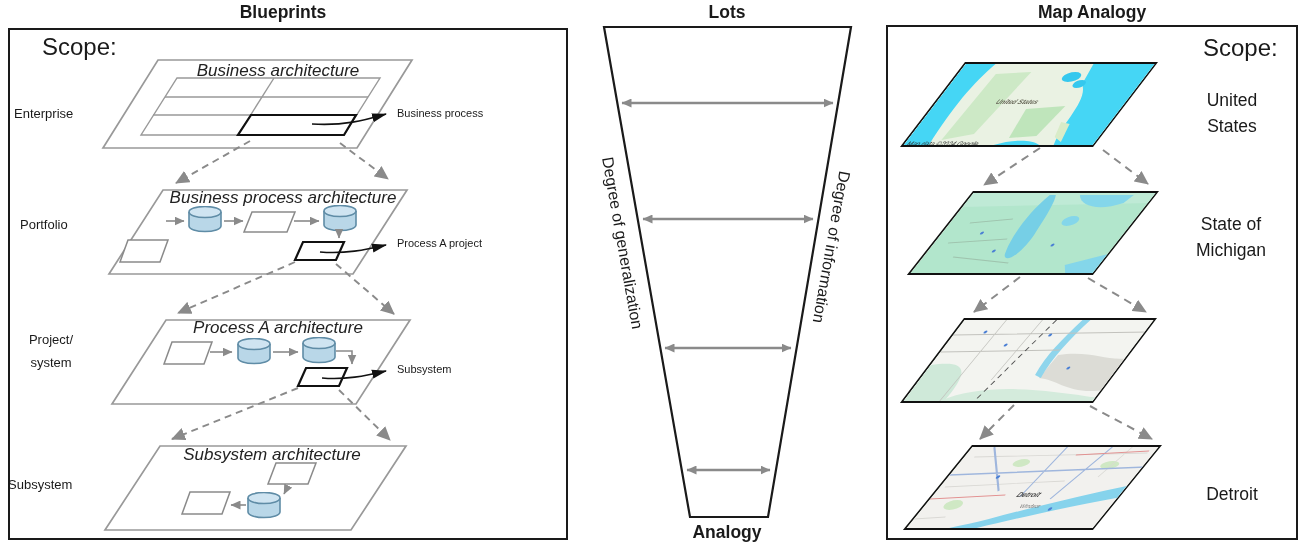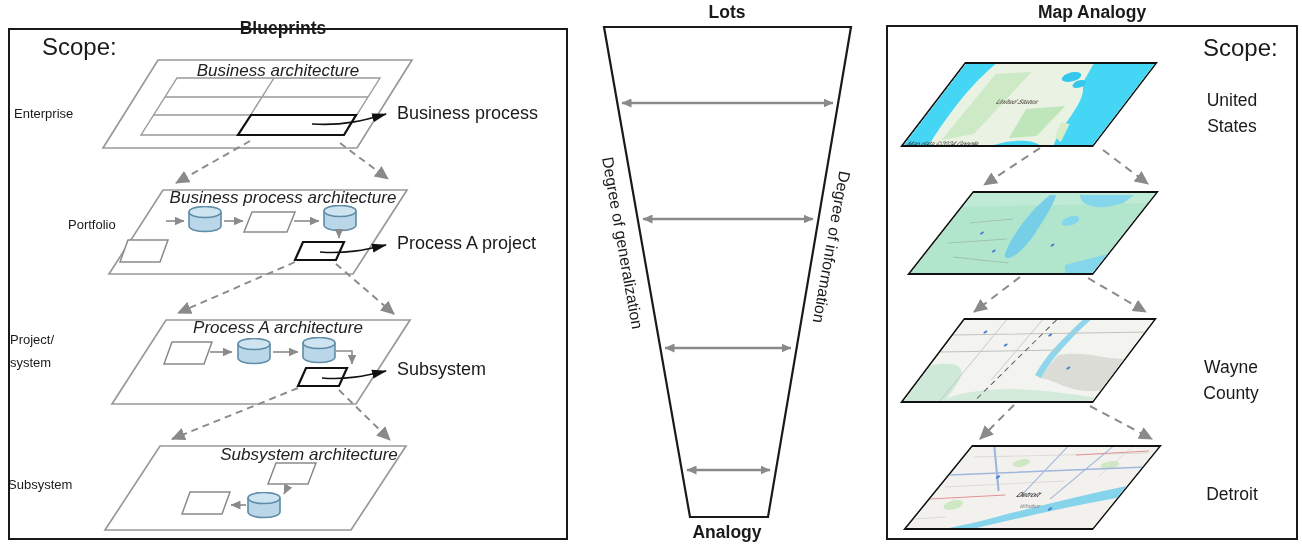--- a/index.html
+++ b/index.html
@@ -3,21 +3,21 @@
 <meta charset="utf-8">
 <style>
   html,body{margin:0;padding:0;background:#ffffff;font-family:"Liberation Sans",sans-serif;}
   #canvas{position:relative;width:1302px;height:547px;background:#fff;overflow:hidden;}
   .panel-box{position:absolute;border:2px solid #1a1a1a;background:#fff;box-sizing:border-box;z-index:1;}
   #main-svg{position:absolute;left:0;top:0;z-index:3;pointer-events:none;}
   .lbl{position:absolute;color:#1a1a1a;z-index:4;white-space:pre-line;}
   .title{font-weight:bold;font-size:17.5px;transform:translate(-50%,-50%);white-space:nowrap;}
   .scope-hdr{font-size:24px;}
   .level-lbl{font-size:13px;line-height:23px;}
-  .callout-lbl{font-size:18px;transform:translateY(-50%);white-space:nowrap;}
+  .callout-lbl{font-size:11px;transform:translateY(-50%);white-space:nowrap;}
   .plane-title{font-size:17px;font-style:italic;color:#222;transform:translate(-50%,-50%);white-space:nowrap;z-index:4;}
   .axis-lbl{font-size:16px;color:#1a1a1a;white-space:nowrap;}
   .map-scope{font-size:17.5px;line-height:26px;text-align:center;transform:translate(-50%,-50%);}
   .map{position:absolute;border:2px solid #111;box-sizing:border-box;overflow:hidden;z-index:2;background:#e8f0e4;}
   .map svg{display:block;}
 </style>
 </head>
 <body>
 
 <div id="canvas">
@@ -182,43 +182,43 @@
     <g stroke="#8a8a8a" stroke-width="2" stroke-dasharray="8 6" fill="none">
       <line x1="1040" y1="148" x2="984" y2="185" marker-end="url(#ah-gray-big)"></line>
       <line x1="1103" y1="150" x2="1148" y2="184" marker-end="url(#ah-gray-big)"></line>
       <line x1="1020" y1="277" x2="974" y2="312" marker-end="url(#ah-gray-big)"></line>
       <line x1="1088" y1="278" x2="1146" y2="312" marker-end="url(#ah-gray-big)"></line>
       <line x1="1014" y1="405" x2="980" y2="439" marker-end="url(#ah-gray-big)"></line>
       <line x1="1090" y1="406" x2="1152" y2="439" marker-end="url(#ah-gray-big)"></line>
     </g>
   </svg>
 
-  <div class="lbl title" style="left:283px;top:12px;margin-top:16px;">Blueprints</div>
+  <div class="lbl title" style="left:283px;top:12px;">Blueprints</div>
   <div class="lbl title" style="left:727px;top:12px;">Lots</div>
   <div class="lbl title" style="left:1092px;top:12px;">Map Analogy</div>
   <div class="lbl title" style="left:727px;top:532px;">Analogy</div>
 
   <div class="lbl scope-hdr" style="left:42px;top:33px;">Scope:</div>
   <div class="lbl level-lbl" style="left:14px;top:102px;">Enterprise</div>
-  <div class="lbl level-lbl" style="left:20px;top:213px;margin-left:48px;">Portfolio</div>
-  <div class="lbl level-lbl" style="left:10px;top:328px;width:82px;">Project/
+  <div class="lbl level-lbl" style="left:20px;top:213px;">Portfolio</div>
+  <div class="lbl level-lbl" style="left:10px;top:328px;width:82px;text-align:center;">Project/
 system</div>
   <div class="lbl level-lbl" style="left:8px;top:473px;">Subsystem</div>
 
   <div class="lbl plane-title" style="left:278px;top:71px;">Business architecture</div>
   <div class="lbl plane-title" style="left:283px;top:198px;">Business process architecture</div>
   <div class="lbl plane-title" style="left:278px;top:328px;">Process A architecture</div>
-  <div class="lbl plane-title" style="left:272px;top:455px;margin-left:37px;">Subsystem architecture</div>
+  <div class="lbl plane-title" style="left:272px;top:455px;">Subsystem architecture</div>
 
   <div class="lbl callout-lbl" style="left:397px;top:113px;">Business process</div>
   <div class="lbl callout-lbl" style="left:397px;top:243px;">Process A project</div>
   <div class="lbl callout-lbl" style="left:397px;top:369px;">Subsystem</div>
 
   <div class="lbl axis-lbl" style="left:622px;top:243px;transform:translate(-50%,-50%) rotate(80deg);">Degree of generalization</div>
   <div class="lbl axis-lbl" style="left:831px;top:247px;transform:translate(-50%,-50%) rotate(100deg);">Degree of information</div>
 
   <div class="lbl scope-hdr" style="left:1203px;top:34px;">Scope:</div>
   <div class="lbl map-scope" style="left:1232px;top:113px;">United States</div>
-  <div class="lbl map-scope" style="left:1231px;top:380px;">Wayne
-County</div>
+  <div class="lbl map-scope" style="left:1231px;top:237px;">State of
+Michigan</div>
   <div class="lbl map-scope" style="left:1232px;top:494px;">Detroit</div>
 
 </div>
 
 </body></html>

